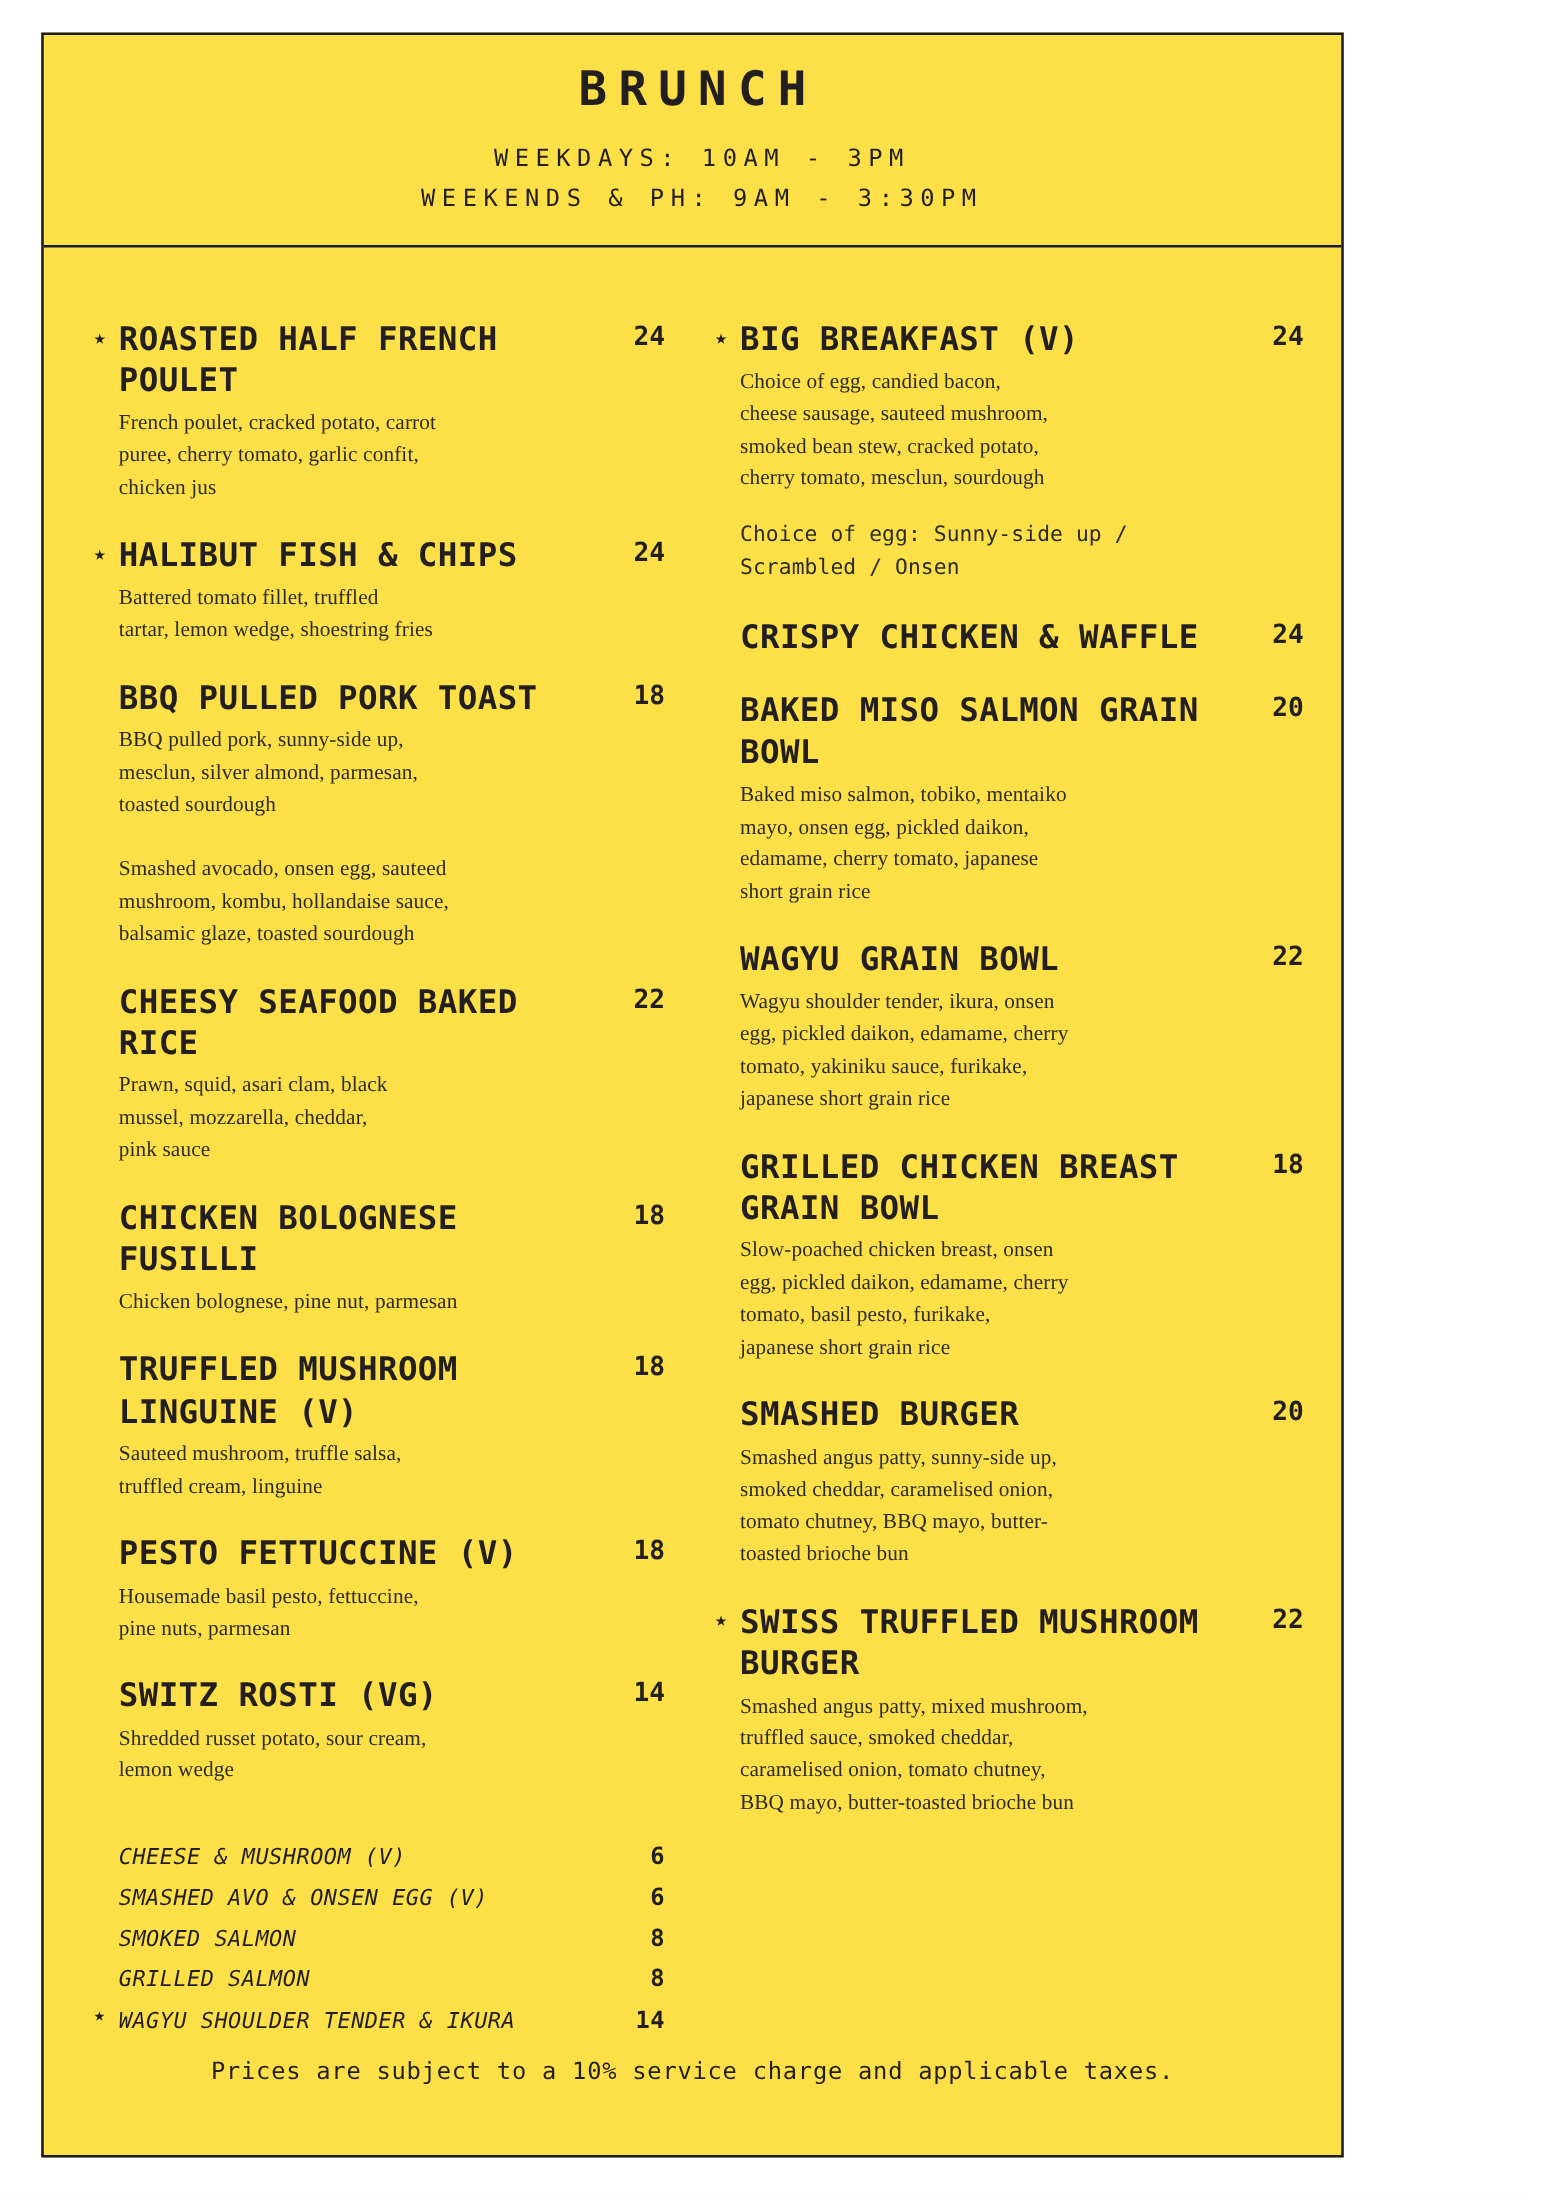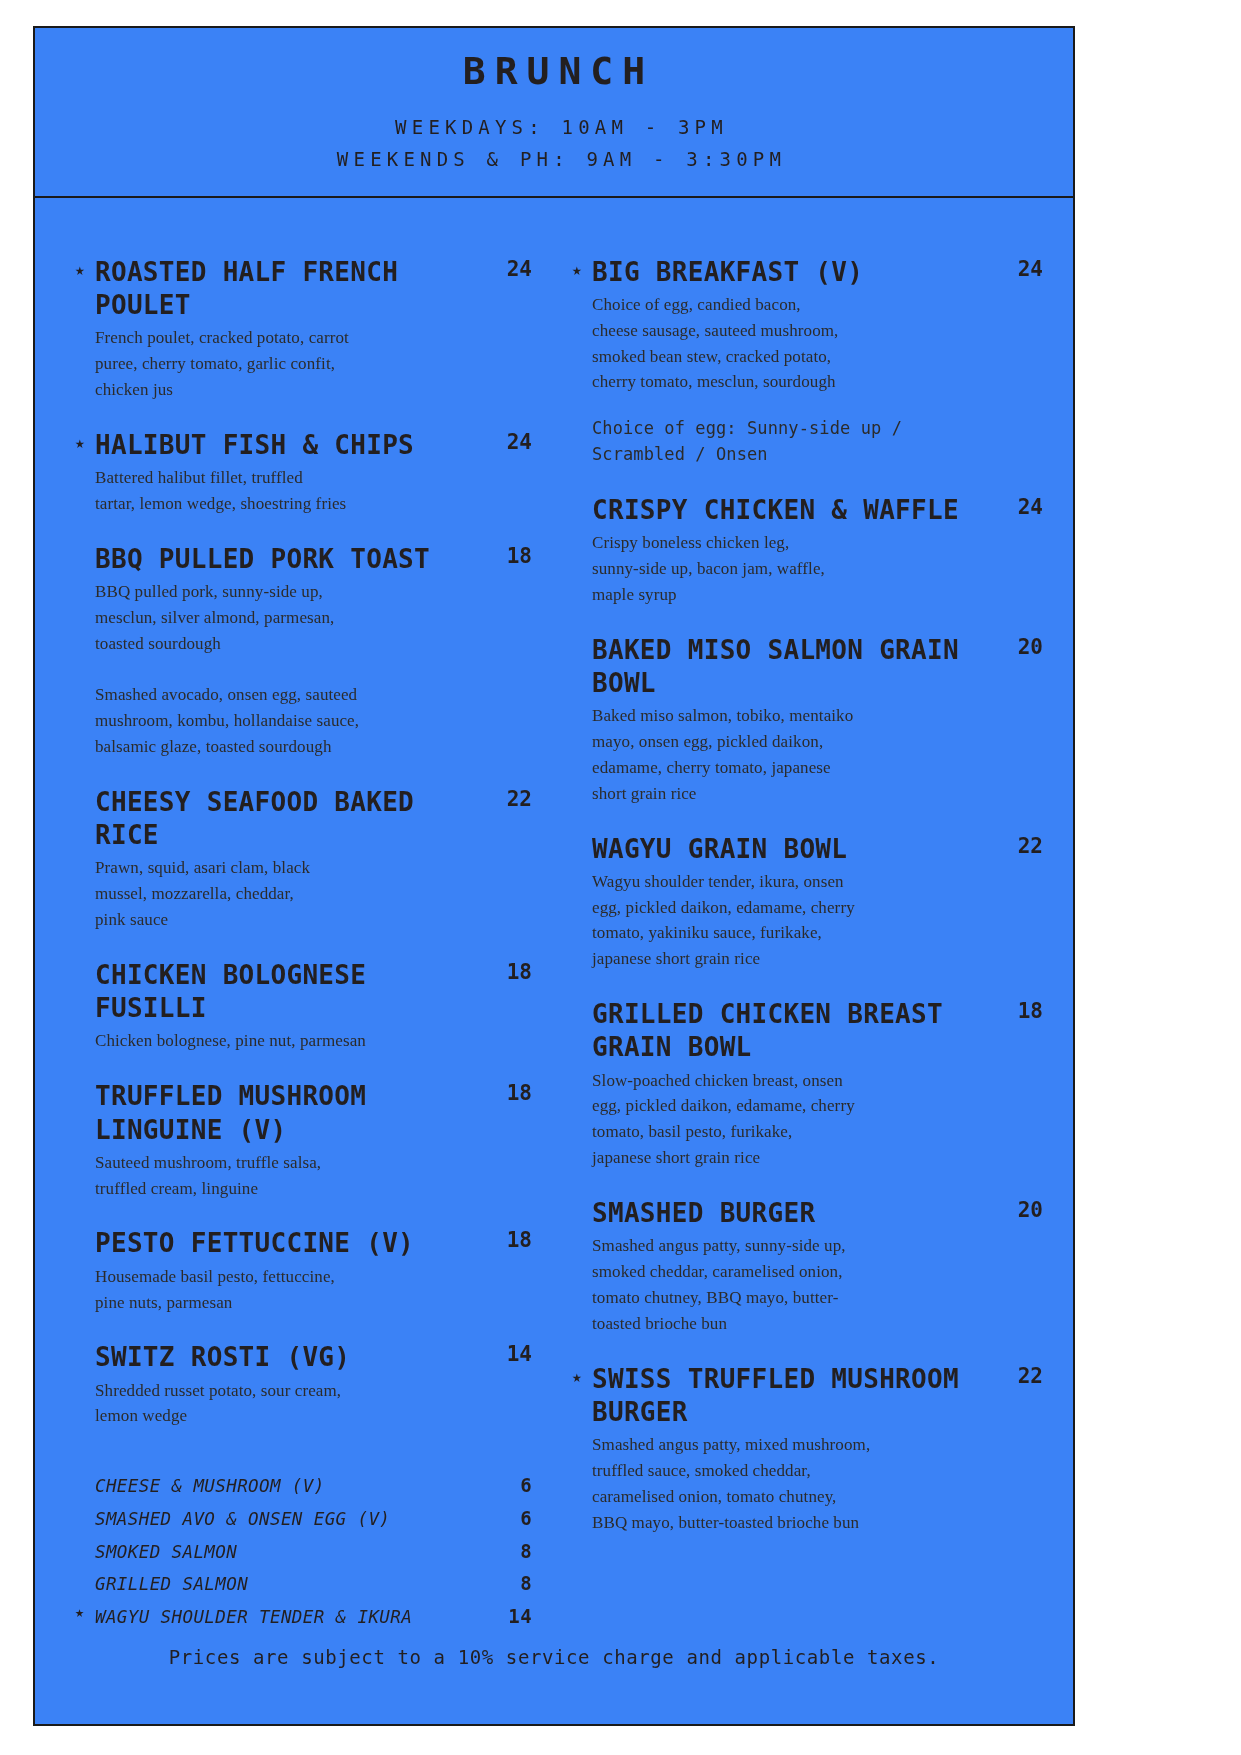--- a/index.html
+++ b/index.html
@@ -16,21 +16,21 @@
   }
 
   .page {
     position: absolute;
     left: 33px;
     top: 26px;
     width: 1042px;
     height: 1700px;
     border: 2px solid #1a1a1a;
     box-sizing: border-box;
-    background: #3b82f6;
+    background: #fde047;
   }
 
   
   .header {
     border-bottom: 2px solid #1a1a1a;
     padding: 24px 0 20px 0;
     text-align: center;
   }
   .menu-title {
     font-size: 38px;
@@ -183,21 +183,21 @@
             <div class="dish-desc">French poulet, cracked potato, carrot
 puree, cherry tomato, garlic confit,
 chicken jus</div>
           </div>
           <div class="dish">
             <div class="dish-head">
               <span class="star">★</span>
               <span class="dish-name">HALIBUT FISH &amp; CHIPS</span>
               <span class="dish-price">24</span>
             </div>
-            <div class="dish-desc">Battered halibut fillet, truffled
+            <div class="dish-desc">Battered tomato fillet, truffled
 tartar, lemon wedge, shoestring fries</div>
           </div>
           <div class="dish">
             <div class="dish-head">
               <span class="dish-name">BBQ PULLED PORK TOAST</span>
               <span class="dish-price">18</span>
             </div>
             <div class="dish-desc">BBQ pulled pork, sunny-side up,
 mesclun, silver almond, parmesan,
 toasted sourdough</div>
@@ -286,23 +286,20 @@
 smoked bean stew, cracked potato,
 cherry tomato, mesclun, sourdough</div>
             <div class="dish-note">Choice of egg: Sunny-side up /
 Scrambled / Onsen</div>
           </div>
           <div class="dish">
             <div class="dish-head">
               <span class="dish-name">CRISPY CHICKEN &amp; WAFFLE</span>
               <span class="dish-price">24</span>
             </div>
-            <div class="dish-desc">Crispy boneless chicken leg,
-sunny-side up, bacon jam, waffle,
-maple syrup</div>
           </div>
           <div class="dish">
             <div class="dish-head">
               <span class="dish-name">BAKED MISO SALMON GRAIN BOWL</span>
               <span class="dish-price">20</span>
             </div>
             <div class="dish-desc">Baked miso salmon, tobiko, mentaiko
 mayo, onsen egg, pickled daikon,
 edamame, cherry tomato, japanese
 short grain rice</div>

